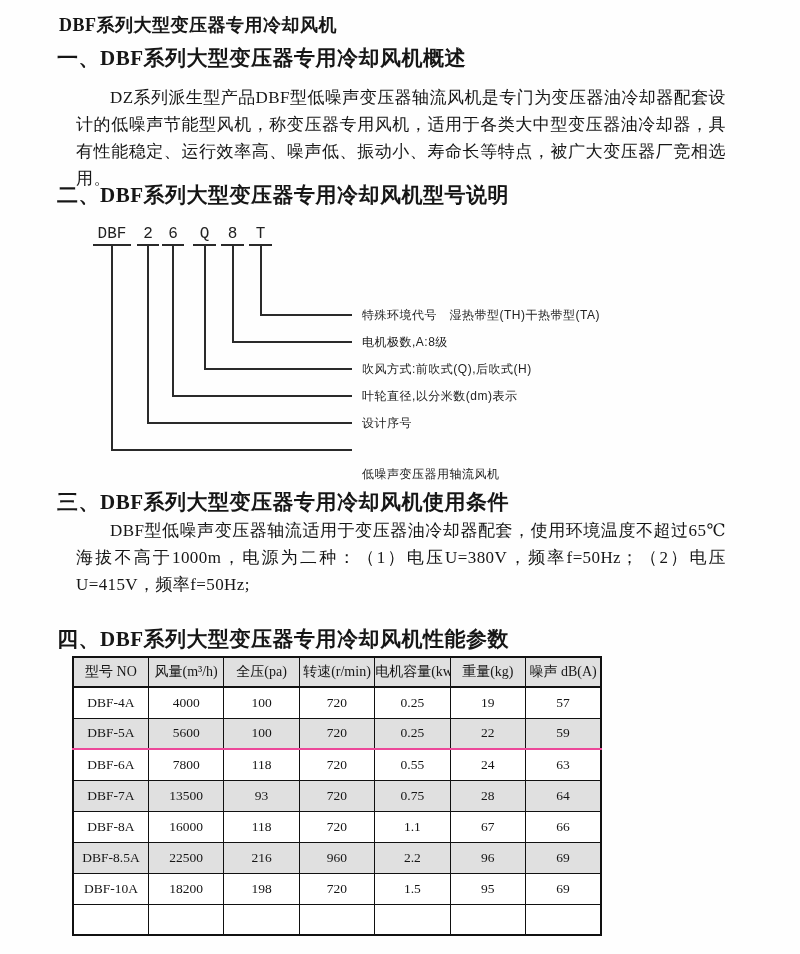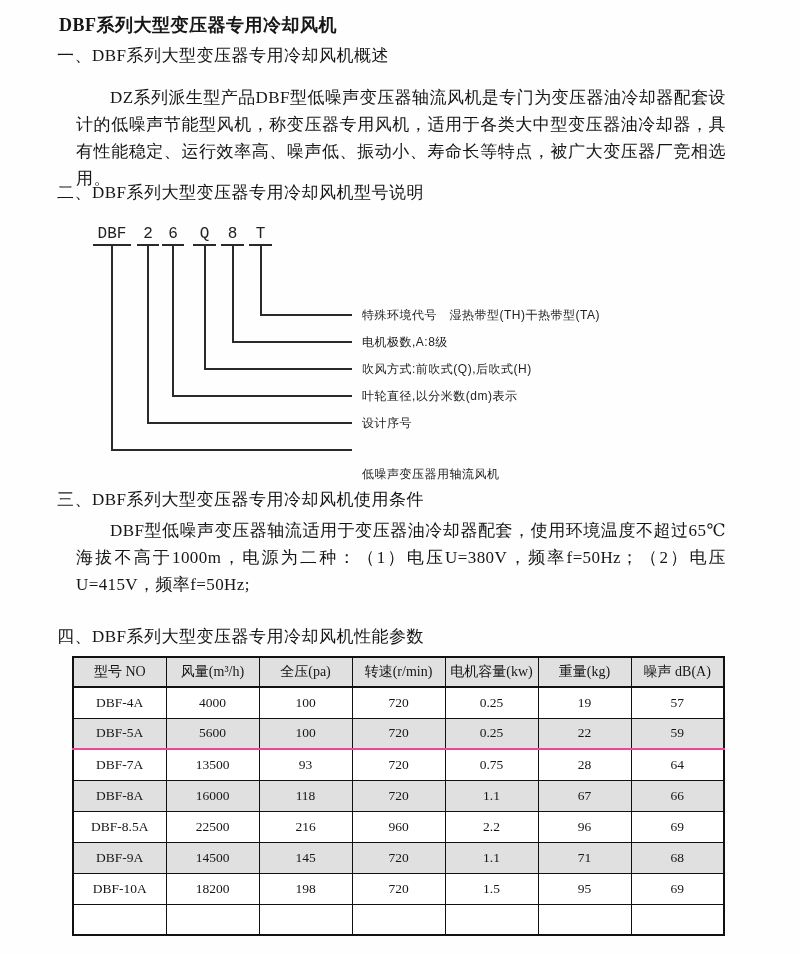--- a/index.html
+++ b/index.html
@@ -12,21 +12,21 @@
     overflow: hidden;
   }
   .abs { position: absolute; }
 
   .doc-title {
     top: 13px; left: 59px;
     font-size: 18px; font-weight: bold; letter-spacing: 0.5px;
   }
   .sec-heading {
     left: 57px;
-    font-size: 17px; font-weight: normal; letter-spacing: 0.5px;
+    font-size: 21px; font-weight: bold; letter-spacing: 0.5px;
     white-space: nowrap;
   }
   .heading-1 { top: 44px; }
   .heading-2 { top: 181px; }
   .heading-3 { top: 488px; }
   .heading-4 { top: 625px; }
 
   .body-para {
     left: 76px; width: 650px;
     font-size: 17px; line-height: 27px; letter-spacing: 0.4px;
@@ -76,21 +76,21 @@
   .lb-5 { top: 305px; }
   .lb-4 { top: 332px; }
   .lb-3 { top: 359px; }
   .lb-2 { top: 386px; }
   .lb-1 { top: 413px; }
   .lb-0 { top: 464px; }
 
   
   .table-wrap {
     position: absolute; top: 656px; left: 72px;
-    width: 653px; height: 298px; overflow: hidden;
+    width: 530px; height: 298px; overflow: hidden;
   }
   table {
     width: 100%; border-collapse: collapse; table-layout: fixed;
     border: 2px solid #111;
   }
   th, td {
     border: 1px solid #111;
     text-align: center; vertical-align: middle;
     overflow: hidden; white-space: nowrap;
   }
@@ -178,20 +178,29 @@
         <tr>
           <td>DBF-5A</td>
           <td>5600</td>
           <td>100</td>
           <td>720</td>
           <td>0.25</td>
           <td>22</td>
           <td>59</td>
         </tr>
         <tr>
+          <td>DBF-6A</td>
+          <td>7800</td>
+          <td>118</td>
+          <td>720</td>
+          <td>0.55</td>
+          <td>24</td>
+          <td>63</td>
+        </tr>
+        <tr>
           <td>DBF-7A</td>
           <td>13500</td>
           <td>93</td>
           <td>720</td>
           <td>0.75</td>
           <td>28</td>
           <td>64</td>
         </tr>
         <tr>
           <td>DBF-8A</td>
@@ -205,29 +214,20 @@
         <tr>
           <td>DBF-8.5A</td>
           <td>22500</td>
           <td>216</td>
           <td>960</td>
           <td>2.2</td>
           <td>96</td>
           <td>69</td>
         </tr>
         <tr>
-          <td>DBF-9A</td>
-          <td>14500</td>
-          <td>145</td>
-          <td>720</td>
-          <td>1.1</td>
-          <td>71</td>
-          <td>68</td>
-        </tr>
-        <tr>
           <td>DBF-10A</td>
           <td>18200</td>
           <td>198</td>
           <td>720</td>
           <td>1.5</td>
           <td>95</td>
           <td>69</td>
         </tr>
         <tr class="partial">
           <td></td>

